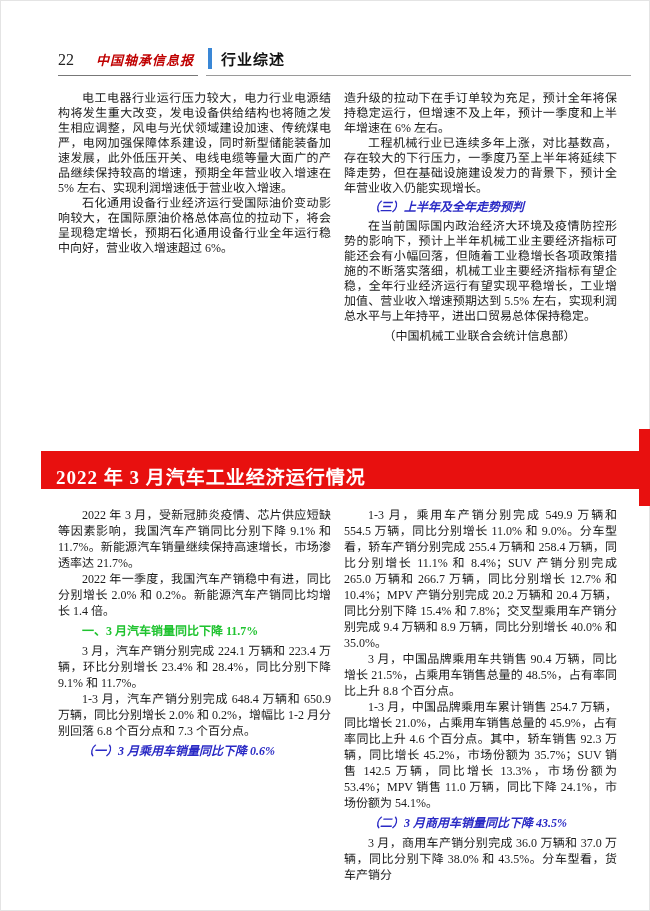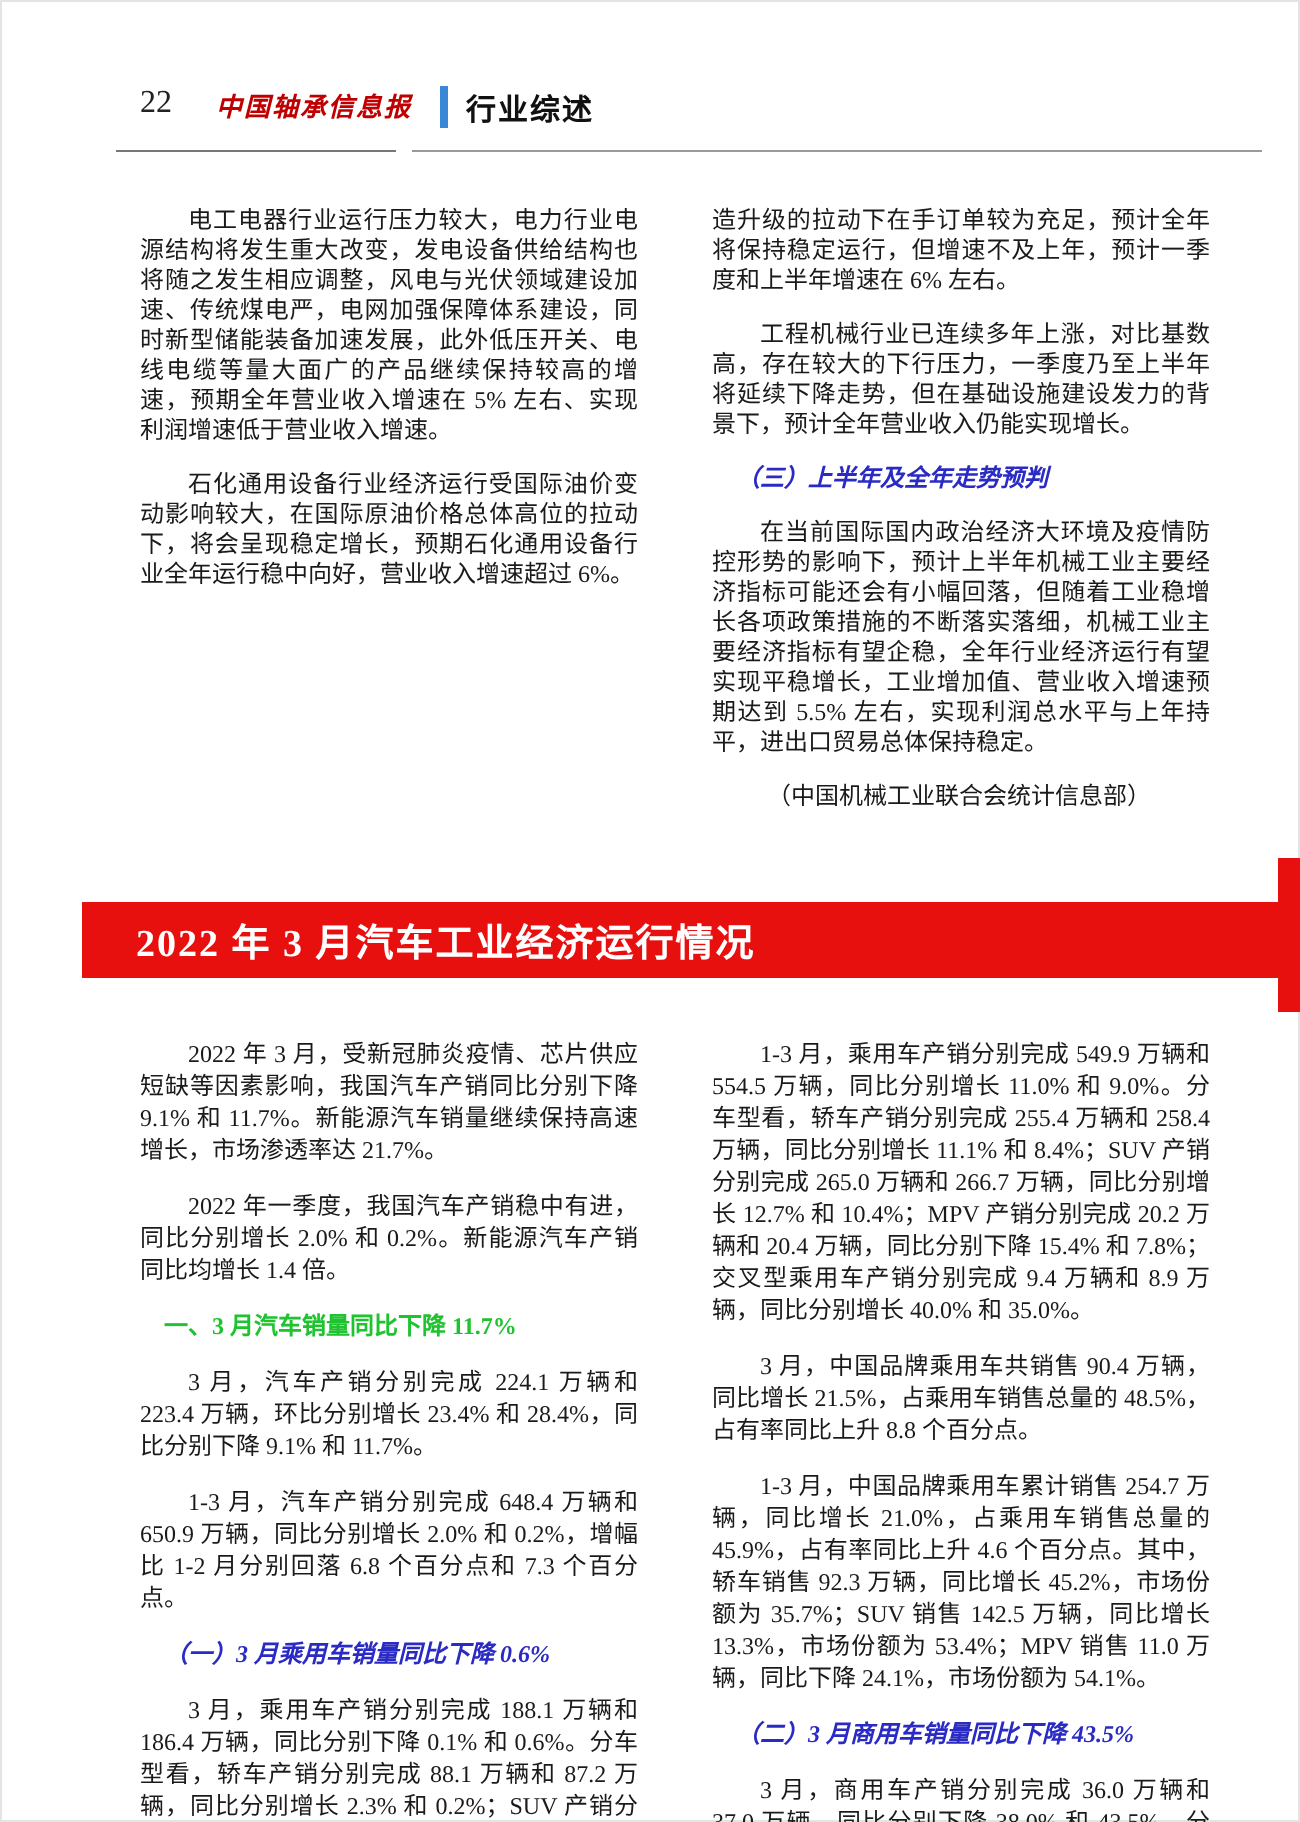--- a/index.html
+++ b/index.html
@@ -9,44 +9,44 @@
     --heading-green:#1fc32f;
     --divider-blue:#3a87d6;
     --ink:#1a1a1a;
     --rule-gray:#9a9a9a;
   }
   html,body{margin:0;padding:0;background:#fff;}
   body{width:650px;height:911px;overflow:hidden;font-family:"Liberation Serif","DejaVu Serif",serif;color:var(--ink);}
   .page{position:relative;width:650px;height:911px;background:#fff;box-sizing:border-box;border:1px solid #e4e4e4;}
 
   
-  .header{position:absolute;top:42px;left:57px;right:18px;height:26px;display:flex;align-items:flex-start;margin-left:12px;}
+  .header{position:absolute;top:42px;left:57px;right:18px;height:26px;display:flex;align-items:flex-end;}
   .page-num{font-size:16px;color:#222;}
   .logo{margin-left:22px;font-size:13px;font-weight:bold;font-style:italic;color:var(--logo-red);letter-spacing:1px;}
   .vbar{width:4px;height:21px;background:var(--divider-blue);margin:0 9px 0 14px;}
   .section-title{font-size:15px;font-weight:bold;color:#111;letter-spacing:1px;}
   .rule-left{position:absolute;top:74px;left:57px;width:140px;height:1px;background:#777;}
   .rule-right{position:absolute;top:74px;left:205px;right:18px;height:1px;background:var(--rule-gray);}
 
   
   .article{position:absolute;left:57px;width:559px;display:flex;gap:13px;}
   .col{width:273px;}
   #article1{top:90px;}
   #article1 .para{line-height:15px;}
   #article2{top:506px;}
   #article2 .para{line-height:16px;}
 
-  .para{margin:12px;font-size:12px;text-align:justify;text-indent:2em;}
+  .para{margin:0;font-size:12px;text-align:justify;text-indent:2em;}
   .para.cont{text-indent:0;}
   .para.h-blue{color:var(--heading-blue);font-weight:bold;font-style:italic;margin:4px 0;}
   .para.h-green{color:var(--heading-green);font-weight:bold;font-style:normal;margin:4px 0;}
   .para.sign{text-indent:0;text-align:center;padding-right:2px;margin-top:5px;}
 
   
-  .banner{position:absolute;top:450px;left:40px;width:598px;height:38px;background:var(--banner-red);display:flex;align-items:center;padding-left:12px;}
+  .banner{position:absolute;top:450px;left:40px;width:598px;height:38px;background:var(--banner-red);display:flex;align-items:flex-end;}
   .banner-title{color:#fff;font-weight:bold;font-size:19px;padding-left:15px;letter-spacing:1px;}
   .banner-tab{position:absolute;top:428px;left:638px;width:12px;height:77px;background:var(--banner-red);}
 </style>
 </head>
 <body>
 
 <div class="page">
 
   <div class="header">
     <span class="page-num">22</span>
@@ -77,21 +77,20 @@
   <div class="banner-tab"></div>
 
   <div class="article" id="article2">
     <div class="col">
         <p class="para normal">2022 年 3 月，受新冠肺炎疫情、芯片供应短缺等因素影响，我国汽车产销同比分别下降 9.1% 和 11.7%。新能源汽车销量继续保持高速增长，市场渗透率达 21.7%。</p>
         <p class="para normal">2022 年一季度，我国汽车产销稳中有进，同比分别增长 2.0% 和 0.2%。新能源汽车产销同比均增长 1.4 倍。</p>
         <p class="para h-green">一、3 月汽车销量同比下降 11.7%</p>
         <p class="para normal">3 月，汽车产销分别完成 224.1 万辆和 223.4 万辆，环比分别增长 23.4% 和 28.4%，同比分别下降 9.1% 和 11.7%。</p>
         <p class="para normal">1-3 月，汽车产销分别完成 648.4 万辆和 650.9 万辆，同比分别增长 2.0% 和 0.2%，增幅比 1-2 月分别回落 6.8 个百分点和 7.3 个百分点。</p>
         <p class="para h-blue">（一）3 月乘用车销量同比下降 0.6%</p>
-        <p class="para normal">3 月，乘用车产销分别完成 188.1 万辆和 186.4 万辆，同比分别下降 0.1% 和 0.6%。分车型看，轿车产销分别完成 88.1 万辆和 87.2 万辆，同比分别增长 2.3% 和 0.2%；SUV 产销分别完成 88.8 万辆和 87.6 万辆，同比分别下降 0.3% 和 0.1%；MPV 产销分别完成 7.6 万辆和 7.1 万辆，同比分别下降 28.5% 和 23.7%；交叉型乘用车产销分别完成 3.7 万辆和 4.5 万辆，同比分别增长 39.4% 和</p>
       </div>
     <div class="col">
         <p class="para normal">1-3 月，乘用车产销分别完成 549.9 万辆和 554.5 万辆，同比分别增长 11.0% 和 9.0%。分车型看，轿车产销分别完成 255.4 万辆和 258.4 万辆，同比分别增长 11.1% 和 8.4%；SUV 产销分别完成 265.0 万辆和 266.7 万辆，同比分别增长 12.7% 和 10.4%；MPV 产销分别完成 20.2 万辆和 20.4 万辆，同比分别下降 15.4% 和 7.8%；交叉型乘用车产销分别完成 9.4 万辆和 8.9 万辆，同比分别增长 40.0% 和 35.0%。</p>
         <p class="para normal">3 月，中国品牌乘用车共销售 90.4 万辆，同比增长 21.5%，占乘用车销售总量的 48.5%，占有率同比上升 8.8 个百分点。</p>
         <p class="para normal">1-3 月，中国品牌乘用车累计销售 254.7 万辆，同比增长 21.0%，占乘用车销售总量的 45.9%，占有率同比上升 4.6 个百分点。其中，轿车销售 92.3 万辆，同比增长 45.2%，市场份额为 35.7%；SUV 销售 142.5 万辆，同比增长 13.3%，市场份额为 53.4%；MPV 销售 11.0 万辆，同比下降 24.1%，市场份额为 54.1%。</p>
         <p class="para h-blue">（二）3 月商用车销量同比下降 43.5%</p>
         <p class="para normal">3 月，商用车产销分别完成 36.0 万辆和 37.0 万辆，同比分别下降 38.0% 和 43.5%。分车型看，货车产销分</p>
       </div>
   </div>
 

